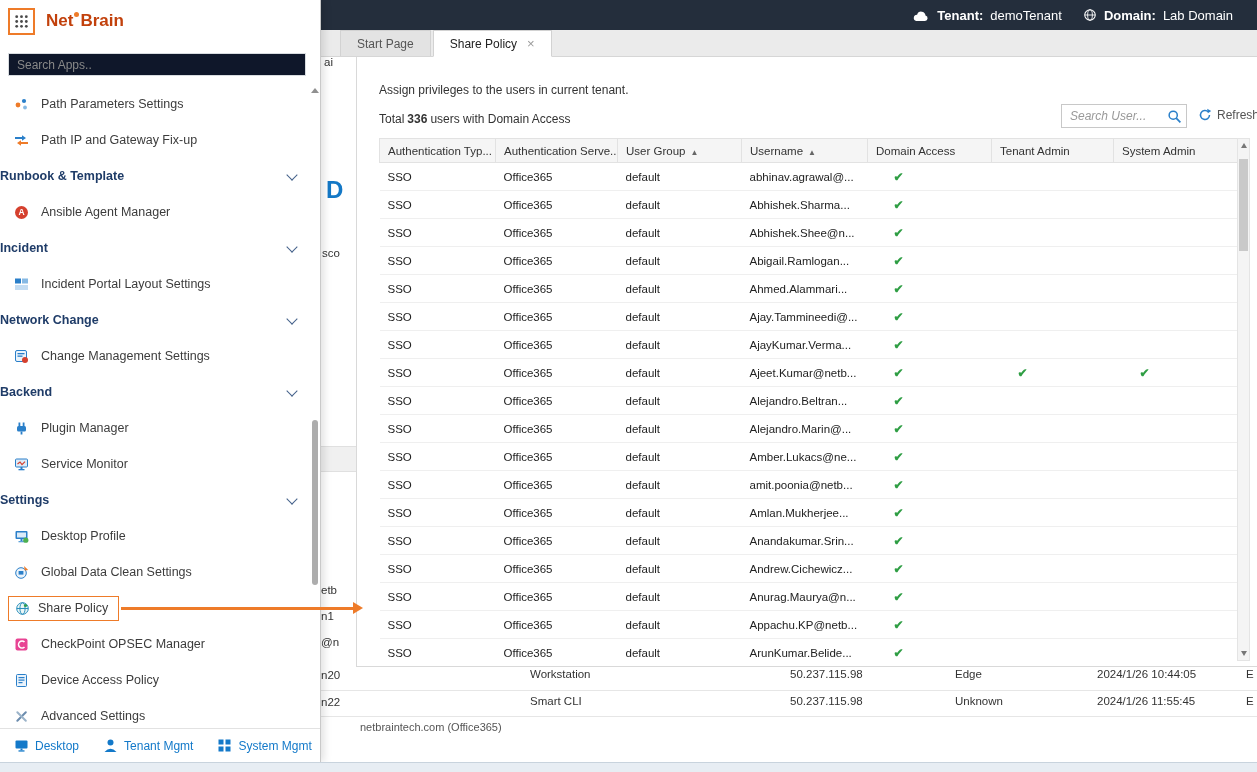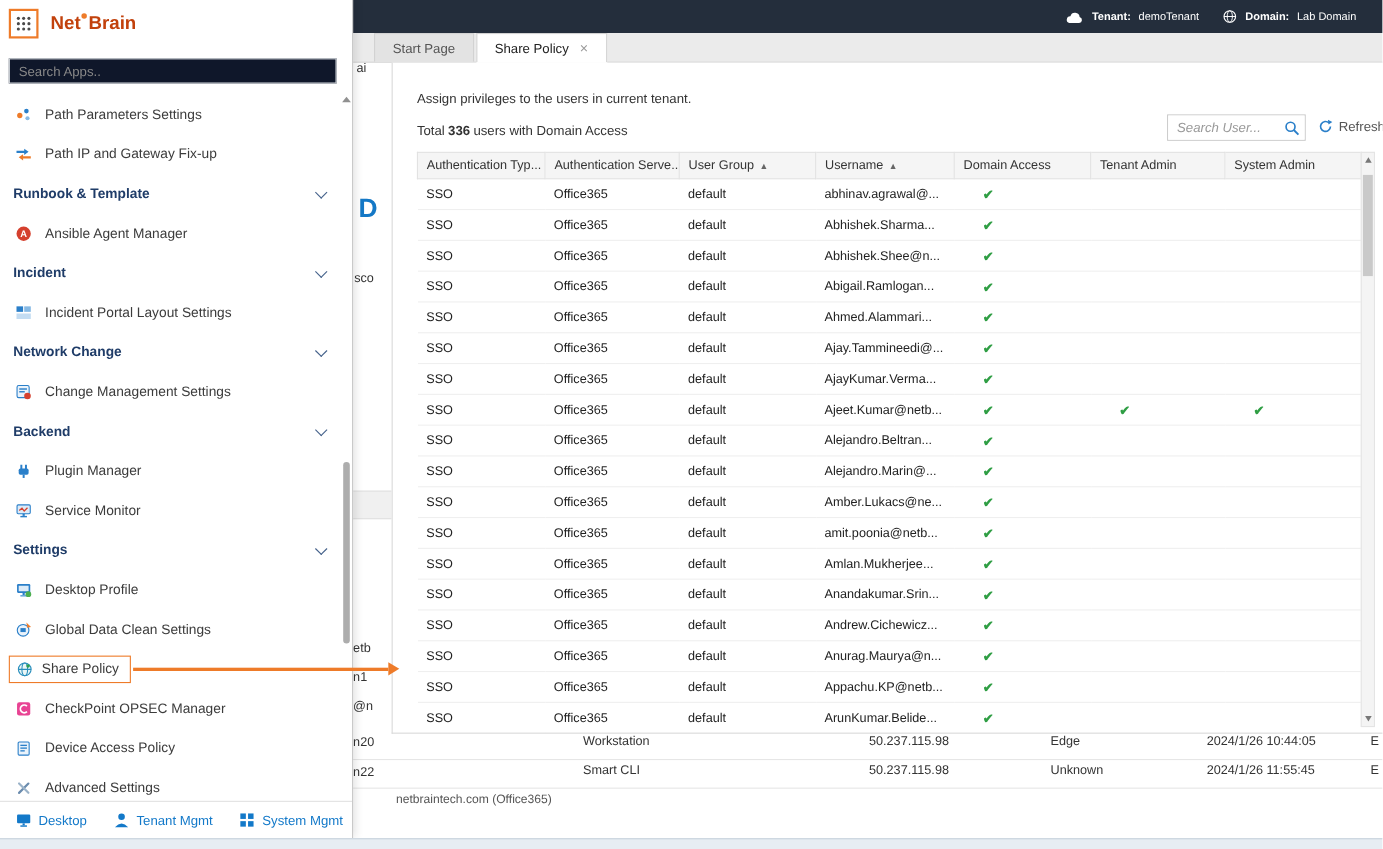--- a/index.html
+++ b/index.html
@@ -2,21 +2,21 @@
 <html><head>
 <meta charset="utf-8">
 <style>
   html,body{margin:0;padding:0;background:#fff;}
   .stage{position:relative;width:1257px;height:772px;overflow:hidden;
          font-family:"Liberation Sans",sans-serif;background:#fff;}
 
   
   .topbar{position:absolute;left:0;top:0;width:100%;height:30px;background:#242e3c;z-index:2;}
   .topbar-right{position:absolute;right:10px;top:0;height:30px;display:flex;align-items:center;gap:7px;
-                color:#fff;font-size:10px;}
+                color:#fff;font-size:13px;}
   .tb-label{font-weight:bold;}
   .tb-value{margin-right:14px;}
   .tb-icon{display:inline-flex;align-items:center;}
 
   
   .tabstrip{position:absolute;left:320px;top:30px;right:0;height:27px;background:#ebebeb;
             border-bottom:1px solid #d6d6d6;display:flex;align-items:stretch;padding-left:20px;
             box-sizing:border-box;z-index:2;}
   .tab{display:flex;align-items:center;gap:10px;padding:0 16px;font-size:12px;color:#555;
        background:#e3e3e3;border:1px solid #d2d2d2;border-bottom:none;margin-right:2px;cursor:pointer;}
@@ -78,21 +78,21 @@
                   border:1px solid #d8dce0;box-sizing:border-box;}
   .sidebar-search input{border:none;outline:none;background:transparent;width:100%;height:100%;
                         box-sizing:border-box;padding:0 8px;font-size:12px;color:#666;
                         font-family:"Liberation Sans",sans-serif;}
   .sidebar-search input::placeholder{color:#888;}
   .nav{position:absolute;left:0;top:86px;width:100%;}
   .nav-item{height:36px;display:flex;align-items:center;padding-left:14px;gap:12px;font-size:12.5px;
             color:#3c3c3c;cursor:pointer;}
   .nav-item.highlighted{padding-left:8px;}
   .hl{display:inline-flex;align-items:center;gap:8px;border:1px solid #ee7b29;padding:4px 10px 4px 6px;}
-  .nav-section{height:36px;display:flex;align-items:center;padding-left:12px;font-size:12.5px;
+  .nav-section{height:36px;display:flex;align-items:center;font-size:12.5px;
                font-weight:bold;color:#1f3c68;position:relative;cursor:pointer;text-align:center;}
   .chev{position:absolute;right:24px;top:13px;width:7px;height:7px;border-right:1.7px solid #44618a;
         border-bottom:1.7px solid #44618a;transform:rotate(45deg);}
   .nav-icon{width:15px;height:15px;display:inline-flex;flex:none;}
   .sb-scrollbar{position:absolute;right:1px;top:86px;width:8px;height:650px;}
   .sb-up{position:absolute;top:2px;left:0;width:0;height:0;border-left:4px solid transparent;
          border-right:4px solid transparent;border-bottom:5px solid #909090;}
   .sb-thumb{position:absolute;left:1px;top:334px;width:6px;height:165px;background:#adadad;border-radius:3px;}
   .sidebar-footer{position:absolute;left:0;bottom:0;width:100%;height:34px;border-top:1px solid #e2e2e2;
                   display:flex;align-items:center;padding-left:14px;gap:24px;box-sizing:border-box;background:#fff;}

